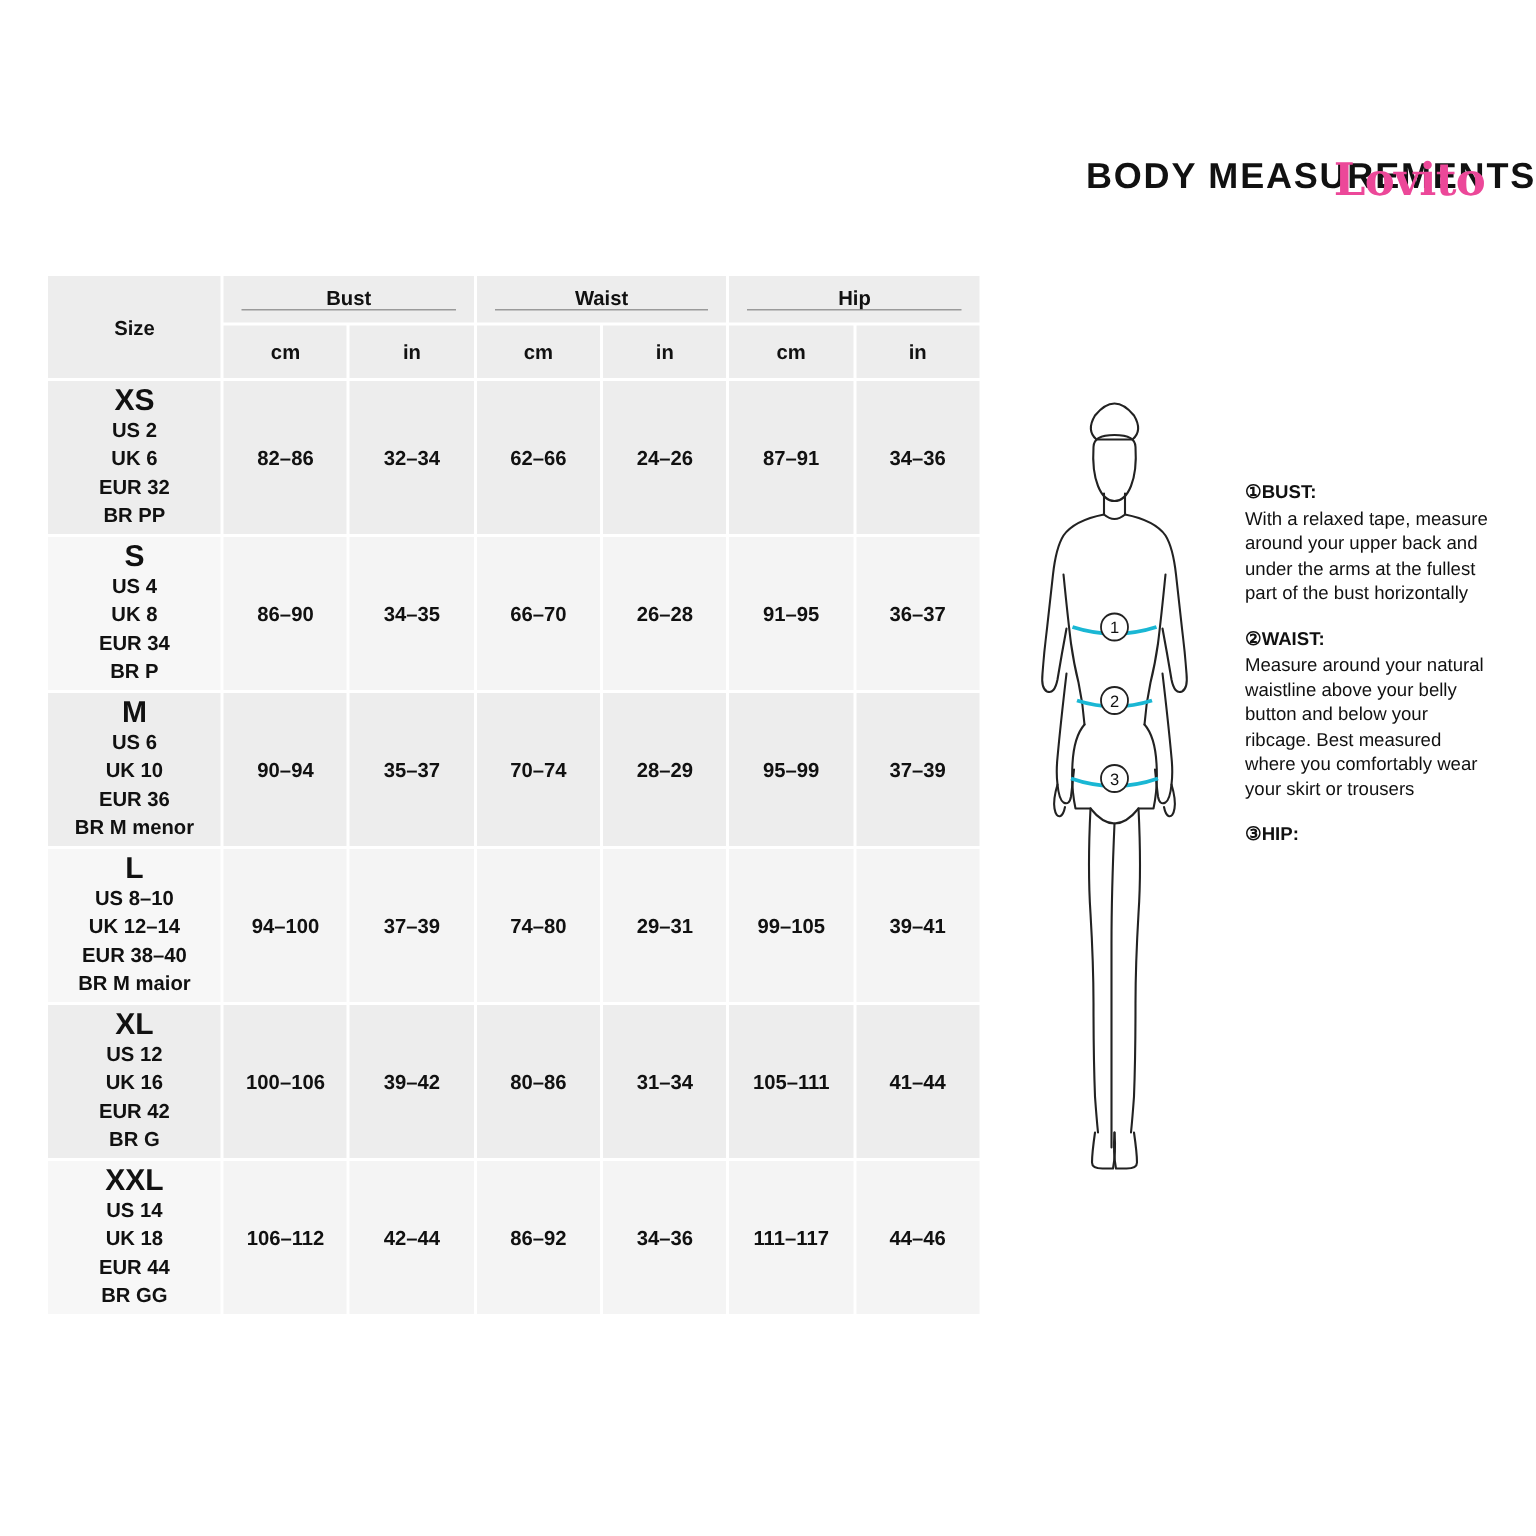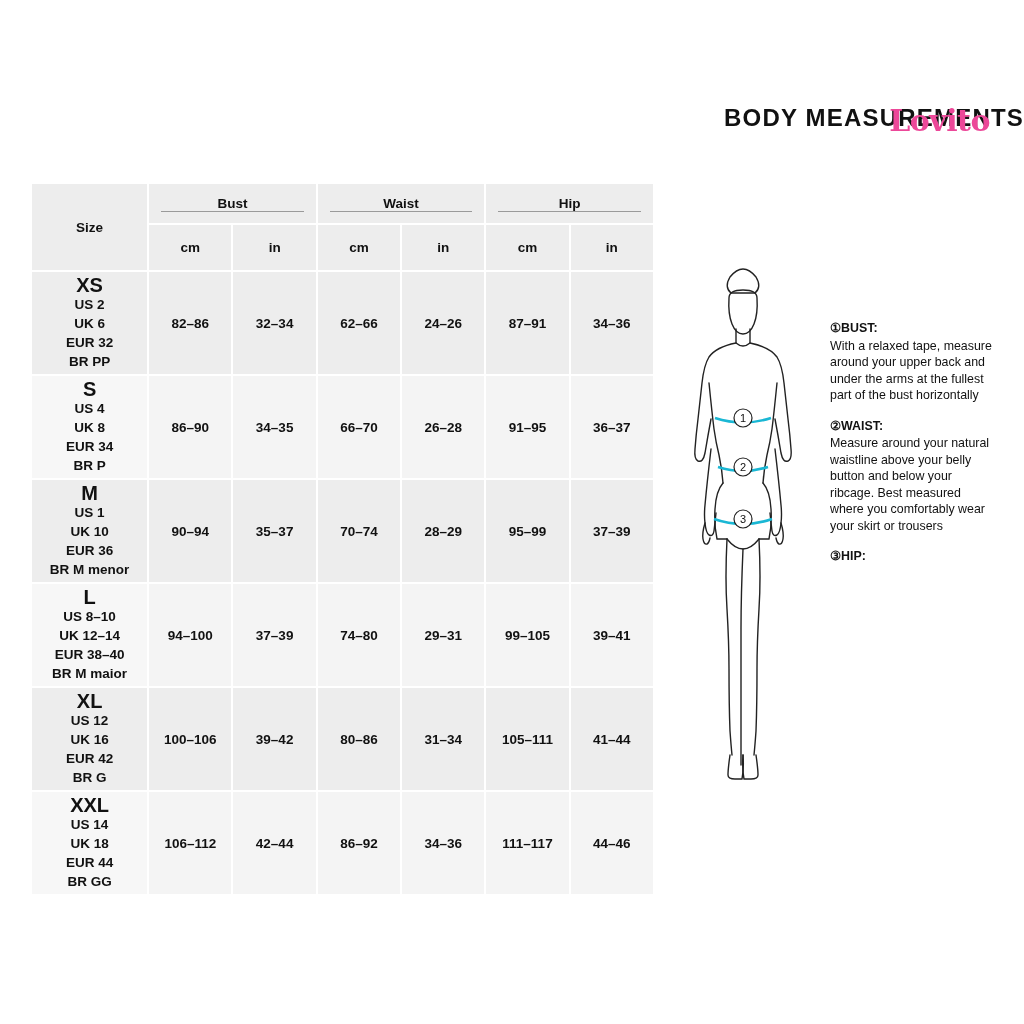--- a/index.html
+++ b/index.html
@@ -59,21 +59,21 @@
     vertical-align: middle;
     font-weight: bold;
     font-size: 13.5px;
     color: #111;
     padding: 0;
   }
   .col-size { width: 112px; }
   .col-val  { width: 80px; }
 
   .hdr-size {
-    height: 86px;
+    height: 68px;
     font-size: 14px;
   }
   .hdr-group {
     height: 30px;
     font-size: 14.5px;
   }
   .hdr-unit {
     height: 34px;
     font-size: 13px;
     font-weight: bold;
@@ -206,21 +206,21 @@
         <td class="val-cell">66–70</td>
         <td class="val-cell">26–28</td>
         <td class="val-cell">91–95</td>
         <td class="val-cell">36–37</td>
       </tr>
 
       <tr class="body-row">
         <td class="size-cell">
           <span class="size-lines">
             <span class="lead">M</span>
-            <span>US 1</span>
+            <span>US 6</span>
             <span>UK 10</span>
             <span>EUR 36</span>
             <span>BR M menor</span>
           </span>
         </td>
         <td class="val-cell">90–94</td>
         <td class="val-cell">35–37</td>
         <td class="val-cell">70–74</td>
         <td class="val-cell">28–29</td>
         <td class="val-cell">95–99</td>

